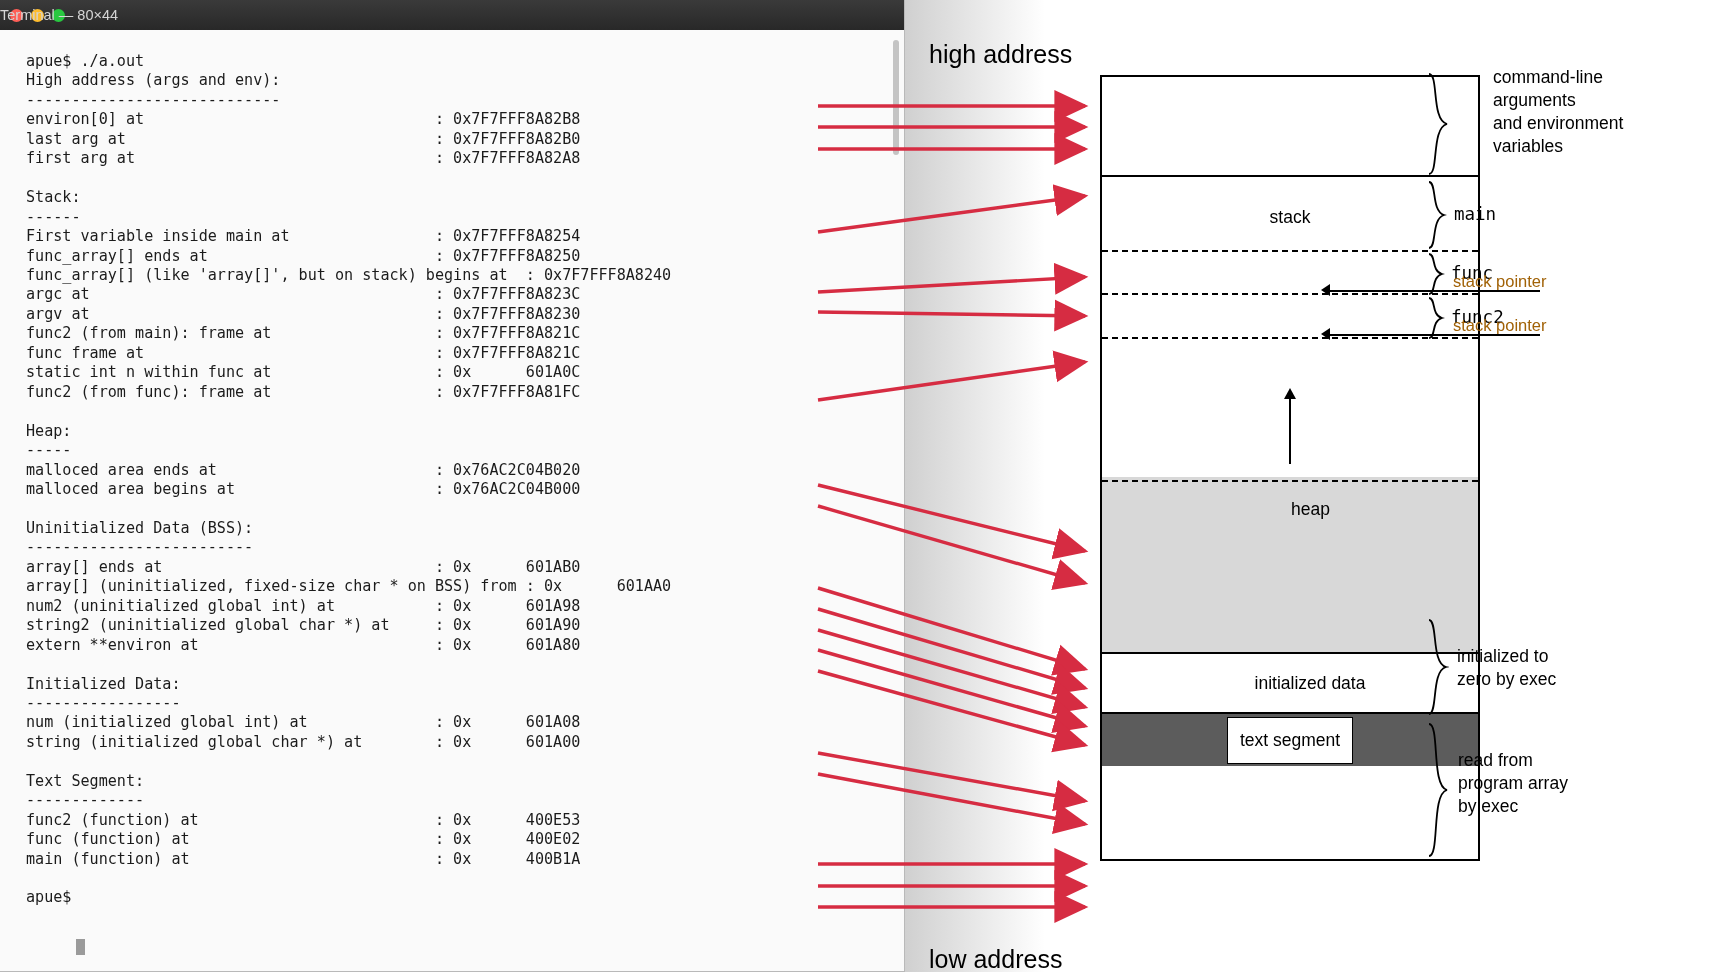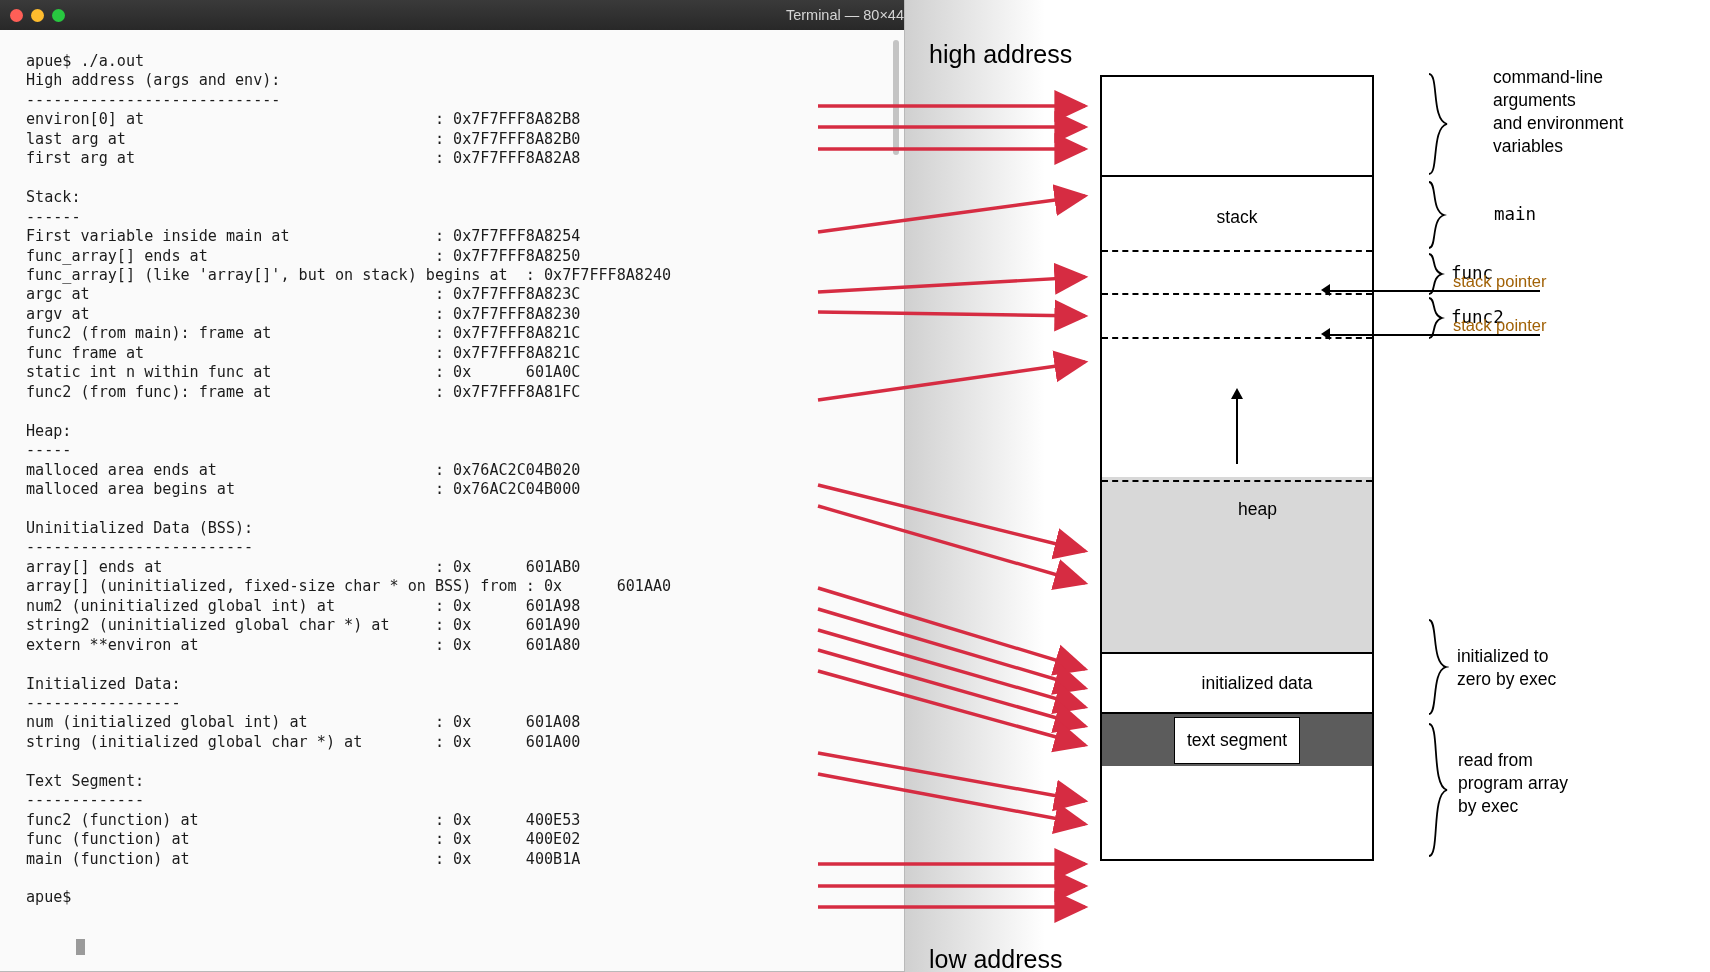--- a/index.html
+++ b/index.html
@@ -27,21 +27,21 @@
     display: flex; align-items: center;
     position: relative;
     flex: 0 0 30px;
   }
   .lights { display: flex; gap: 8px; margin-left: 10px; }
   .light { width: 13px; height: 13px; border-radius: 50%; }
   .light.red { background: #ff5f57; }
   .light.yellow { background: #febc2e; }
   .light.green { background: #28c840; }
   #terminal-title {
-    position: absolute; left: 0; right: 0; text-align: right;
+    position: absolute; left: 0; right: 0; text-align: left;
     color: #d5d5d5; font-size: 14.5px;
     font-family: "Liberation Sans", sans-serif;
   }
   #terminal-body {
     flex: 1 1 auto;
     background: #fafafa;
     position: relative;
     padding: 6px 0 0 10px;
     overflow: hidden;
   }
@@ -88,21 +88,21 @@
   #high-address {
     left: 24px; top: 40px; font-size: 25px;
   }
   #low-address {
     left: 24px; top: 929px; font-size: 25px; margin-top: 16px;
   }
 
   
   #mem-col {
     position: absolute; left: 195px; top: 75px;
-    width: 274px; height: 786px;
+    width: 380px; height: 786px;
     border: 2.5px solid #000;
     background: #fff;
   }
   .seg {
     position: relative;
     border-bottom: 2.5px solid #000;
     display: flex; align-items: center; justify-content: center;
     font-size: 17.5px; color: #000; text-align: center;
     background: #fff;
   }
@@ -297,21 +297,21 @@
     <div>arguments</div>
     <div>and environment</div>
     <div>variables</div>
   </div>
 
   <div class="brace" style="left:520px; top:180px;">
     <svg width="22" height="70" viewBox="0 0 22 70">
       <path d="M4 2 C12 2 6 31 19 35 C6 39 12 68 4 68" fill="none" stroke="#000" stroke-width="1.8"></path>
     </svg>
   </div>
-  <div class="rlabel mono-label" style="left:549px; top:203px;margin-left:40px;">main</div>
+  <div class="rlabel mono-label" style="left:549px; top:203px;">main</div>
 
   <div class="brace" style="left:520px; top:252px;">
     <svg width="20" height="44" viewBox="0 0 20 44">
       <path d="M4 2 C11 2 6 19 17 22 C6 25 11 42 4 42" fill="none" stroke="#000" stroke-width="1.8"></path>
     </svg>
   </div>
   <div class="rlabel mono-label" style="left:546px; top:262px;">func</div>
 
   <div class="brace" style="left:520px; top:296px;">
     <svg width="20" height="44" viewBox="0 0 20 44">

